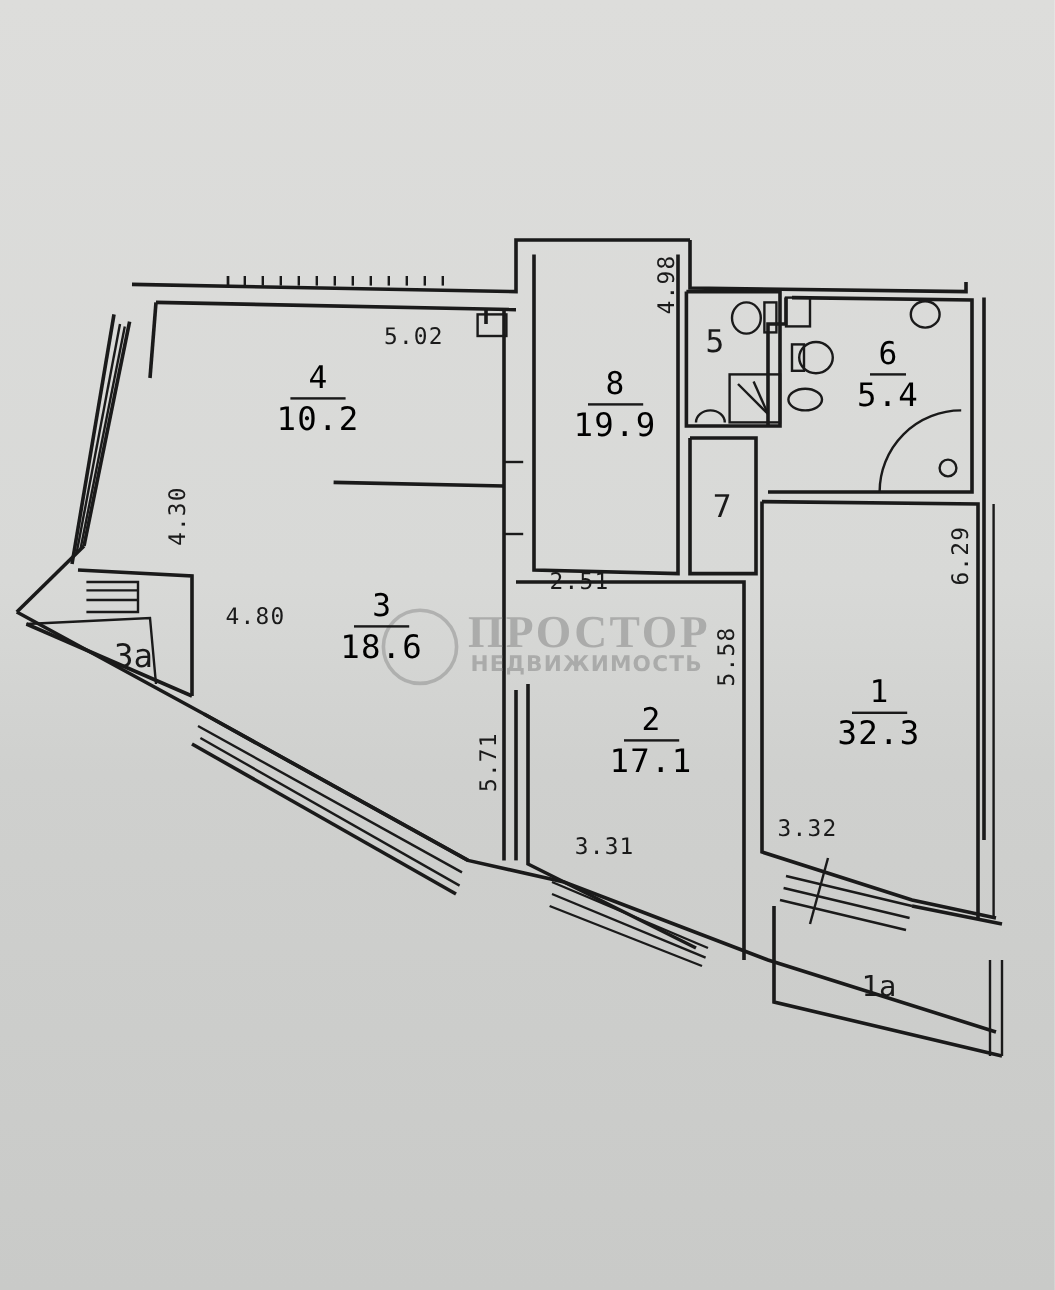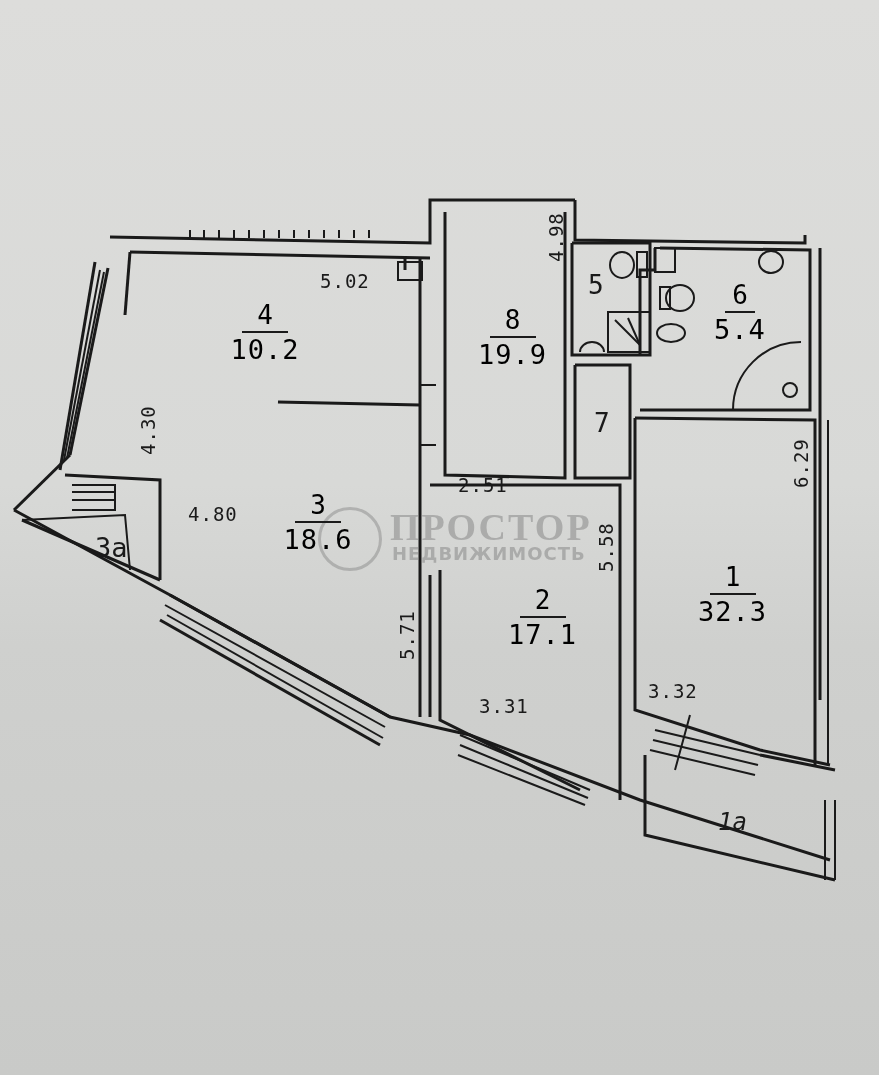--- a/index.html
+++ b/index.html
@@ -157,21 +157,21 @@
   <div class="area">32.3</div>
 </div>
 <div class="frac" style="left:705px;top:280px;width:70px;">
   <div class="num">6</div>
   <div class="bar" style="width:30px"></div>
   <div class="area">5.4</div>
 </div>
 <div class="lbl num" style="left:588px;top:270px;">5</div>
 <div class="lbl num" style="left:594px;top:408px;">7</div>
 <div class="lbl num" style="left:95px;top:532px;font-size:27px;">3а</div>
-<div class="lbl num" style="left:718px;top:808px;font-size:24px;font-style:italic;">1а</div>
+<div class="lbl num" style="left:718px;top:808px;font-size:24px;">1а</div>
 
 <div class="lbl dim" style="left:320px;top:270px;text-align:right;">5.02</div>
 <div class="lbl dim vert" style="left:137px;top:455px;">4.30</div>
 <div class="lbl dim" style="left:188px;top:503px;">4.80</div>
 <div class="lbl dim vert" style="left:396px;top:660px;">5.71</div>
 <div class="lbl dim vert" style="left:545px;top:262px;">4.98</div>
 <div class="lbl dim" style="left:458px;top:450px;margin-top:24px;">2.51</div>
 <div class="lbl dim vert" style="left:595px;top:572px;">5.58</div>
 <div class="lbl dim" style="left:451px;top:695px;margin-left:28px;">3.31</div>
 <div class="lbl dim" style="left:648px;top:680px;">3.32</div>

